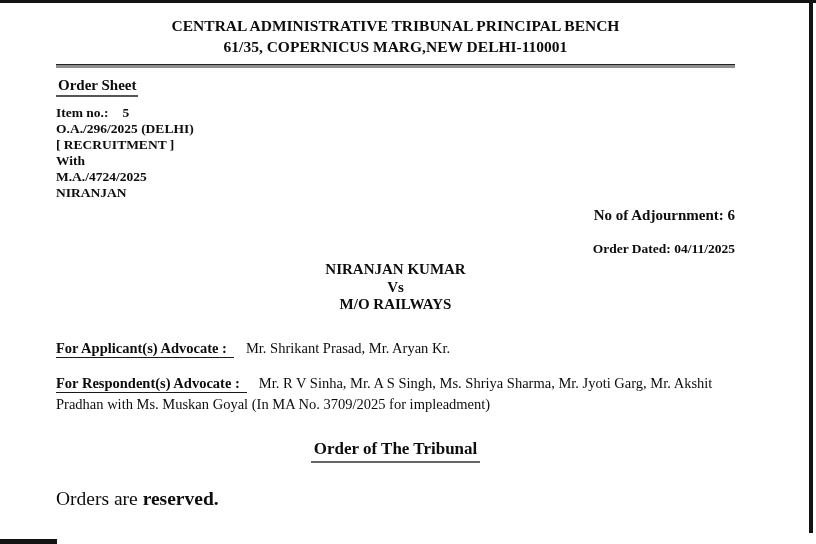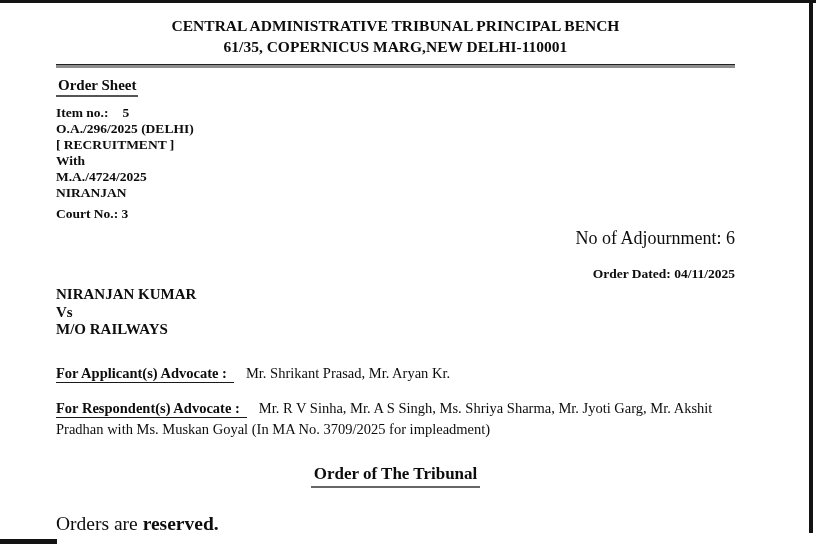--- a/index.html
+++ b/index.html
@@ -29,24 +29,24 @@
   .sheet-title {
     display: inline-block; font-weight: bold; font-size: 15px;
     border-bottom: 2px solid #555; padding: 0 2px 1px 2px;
   }
 
   .case-block { margin-top: 8px; font-weight: bold; font-size: 13.5px; line-height: 16px; }
   .case-line { white-space: nowrap; }
   .item-value { margin-left: 14px; }
   .court-line { margin-top: 5px; font-weight: bold; font-size: 13.5px; }
 
-  .meta-adjournment { margin-top: 6px; text-align: right; font-weight: normal; font-size: 18px; }
+  .meta-adjournment { margin-top: 6px; text-align: right; font-weight: bold; font-size: 15px; }
   .meta-dated { margin-top: 17px; text-align: right; font-weight: bold; font-size: 13.5px; }
 
-  .parties { margin-top: 4px; font-weight: bold; font-size: 15px; line-height: 17.5px; }
+  .parties { margin-top: 4px; text-align: center; font-weight: bold; font-size: 15px; line-height: 17.5px; }
 
   .advocate-applicant { margin-top: 26px; font-size: 14.5px; }
   .advocate-respondent { margin-top: 16px; font-size: 14.5px; line-height: 21px; }
   .advocate-label {
     font-weight: bold;
     border-bottom: 1.4px solid #1a1a1a;
     padding-right: 7px; padding-bottom: 1px;
   }
   .advocate-value { margin-left: 12px; }
 
@@ -79,21 +79,20 @@
     <span class="sheet-title">Order Sheet</span>
   </div>
 
   <div class="case-block">
     <div class="case-line"><span>Item no.:</span><span class="item-value">5</span></div>
     <div class="case-line">O.A./296/2025 (DELHI)</div>
     <div class="case-line">[ RECRUITMENT ]</div>
     <div class="case-line">With</div>
     <div class="case-line">M.A./4724/2025</div>
     <div class="case-line">NIRANJAN</div>
-    <div class="court-line">Court No.: 3</div>
   </div>
 
   <div class="meta-adjournment">No of Adjournment: 6</div>
   <div class="meta-dated">Order Dated: 04/11/2025</div>
 
   <div class="parties">
     <div>NIRANJAN KUMAR</div>
     <div>Vs</div>
     <div>M/O RAILWAYS</div>
   </div>

